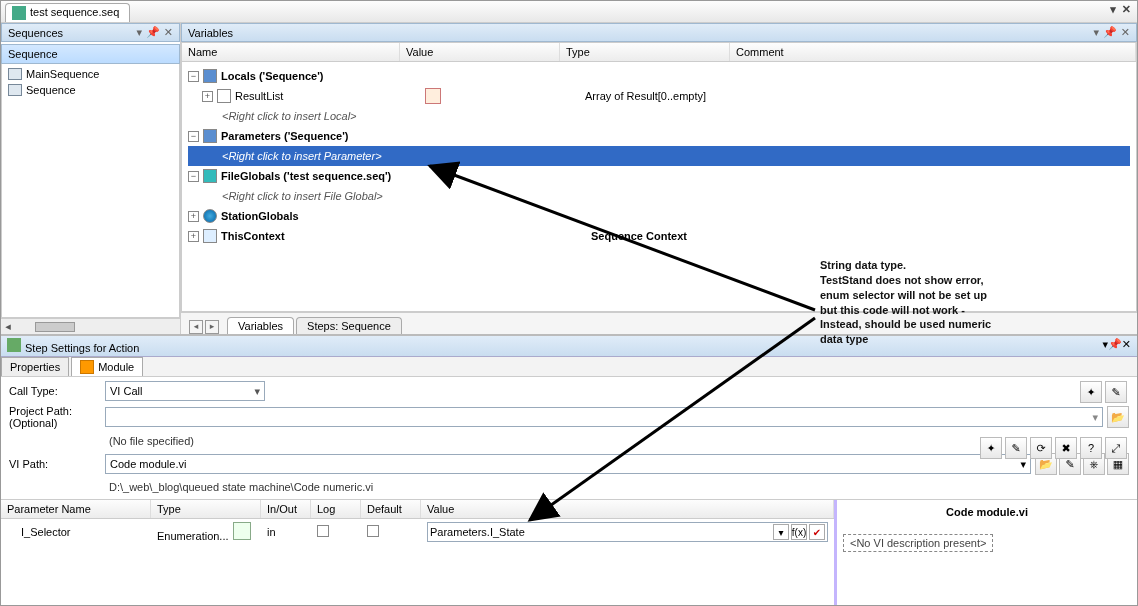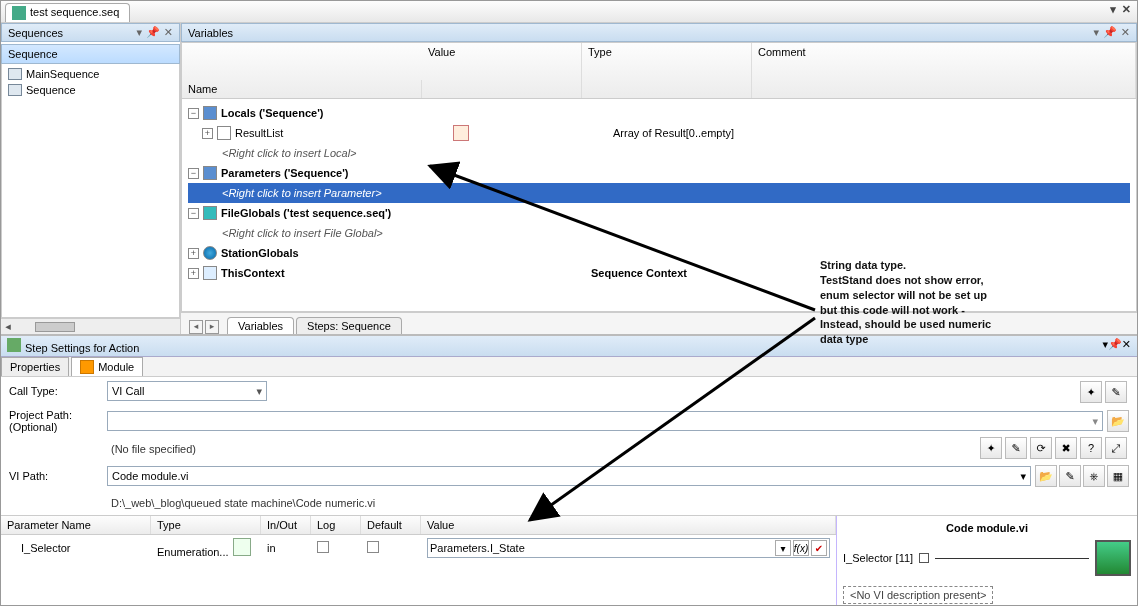--- a/index.html
+++ b/index.html
@@ -23,21 +23,21 @@
 .seq-item { padding:2px 6px; display:flex; align-items:center; gap:4px;}
 .seq-ico { width:14px;height:12px; border:1px solid #789; background:#dfe8f0;}
 .hscroll { height:16px; background:#eee; border-top:1px solid #ccc; display:flex; align-items:center;}
 .hscroll .thumb{ width:40px;height:10px;background:#ccc;border:1px solid #999;margin-left:20px;}
 .hscroll .arr{ width:14px;height:14px; text-align:center; color:#555;}
 
 .right-col { flex:1; display:flex; flex-direction:column; min-width:0;}
 .var-grid { flex:1; background:#fff; border:1px solid #ccc; overflow:hidden; position:relative;}
 .var-cols { display:flex; border-bottom:1px solid #ccc; background:linear-gradient(#fdfdfd,#ececec);}
 .var-cols div { padding:3px 6px; border-right:1px solid #ddd;}
-.c-name{width:240px;margin-top:37px;} .c-val{width:160px;} .c-type{width:170px;} .c-comm{flex:1;}
+.c-name{width:218px;} .c-val{width:160px;} .c-type{width:170px;} .c-comm{flex:1;}
 .tree { padding:4px 6px; line-height:20px;}
 .trow { display:flex; align-items:center;}
 .indent1{padding-left:14px;} .indent2{padding-left:34px;}
 .exp { width:11px;height:11px;border:1px solid #888;display:inline-flex;align-items:center;justify-content:center;font-size:9px;line-height:1;margin-right:4px;color:#555;background:#fff;}
 .node-ico { width:14px;height:14px;margin-right:4px;display:inline-block;border:1px solid #888;}
 .blue-ico{background:#5a8ed0;} .teal-ico{background:#3bb;} .str-ico{background:#fff;border:1px solid #59c;font-size:7px;color:#36b;text-align:center;line-height:12px;}
 .globe-ico{background:radial-gradient(circle,#4ad,#06a);border-radius:50%;}
 .cell { display:inline-block;}
 .n-name{width:210px;} .n-type{width:170px;}
 .italic-hint{font-style:italic; color:#555;}
@@ -54,33 +54,33 @@
 
 
 .lower { height:271px; border-top:2px solid #bbb; display:flex; flex-direction:column;}
 .lower-head { background:linear-gradient(#e0ecf8,#c9ddf0); padding:2px 6px; display:flex; justify-content:space-between; border-bottom:1px solid #aac;}
 .lg-ico{width:14px;height:14px;background:#6a6;display:inline-block;margin-right:4px;}
 .tabstrip{display:flex; gap:2px; background:#f3f3f3; border-bottom:1px solid #ccc;}
 .tabstrip .tb{border:1px solid #aaa;border-bottom:none;padding:2px 8px;background:#eee;display:flex;align-items:center;gap:4px;}
 .tabstrip .tb.active{background:#fff;}
 .mod-ico{width:14px;height:14px;background:#f90;border:1px solid #c70;}
 
-.form-area{padding:4px 8px; display:grid; grid-template-columns:90px 1fr; row-gap:4px; column-gap:6px; align-items:center;gap:8px;}
+.form-area{padding:4px 8px; display:grid; grid-template-columns:90px 1fr; row-gap:4px; column-gap:6px; align-items:center;}
 .field{display:flex;align-items:center;gap:4px;}
 .combo, .txt { border:1px solid #9ab; background:#fff; height:20px; padding:2px 4px; display:flex; align-items:center; justify-content:space-between;}
 .combo{min-width:160px;}
 .combo .dd{color:#555;}
 .txt{flex:1;color:#888;}
 .btnrow{display:flex;gap:2px;}
 .tbtn{width:22px;height:22px;border:1px solid #bbb;background:linear-gradient(#fff,#e8e8e8);display:flex;align-items:center;justify-content:center;font-size:11px;}
 .path-note{grid-column:2;color:#333;font-size:11px;padding:2px 4px;}
 .right-btns{position:absolute;display:flex;gap:3px;}
 
 .param-split{flex:1;display:flex;border-top:1px solid #ccc;min-height:0;}
-.param-grid{flex:1;display:flex;flex-direction:column;border-right:1px solid #c4b5fd;}
+.param-grid{flex:1;display:flex;flex-direction:column;border-right:3px solid #c4b5fd;}
 .pg-head{display:flex;background:linear-gradient(#fdfdfd,#ececec);border-bottom:1px solid #ccc;}
 .pg-head div{padding:3px 6px;border-right:1px solid #ddd;}
 .pc-name{width:150px;} .pc-type{width:110px;} .pc-io{width:50px;} .pc-log{width:50px;} .pc-def{width:60px;} .pc-val{flex:1;}
 .pg-row{display:flex;align-items:center;padding:3px 0;}
 .pg-row > div{padding:0 6px;}
 .chk{width:12px;height:12px;border:1px solid #888;display:inline-block;background:#fff;}
 .val-ed{border:1px solid #9ab;flex:1;height:20px;display:flex;align-items:center;justify-content:space-between;padding:0 2px;}
 .val-ed .mini{display:flex;gap:2px;}
 .mini span{width:16px;height:16px;border:1px solid #aaa;display:flex;align-items:center;justify-content:center;font-size:10px;}
 .enum-btn{width:18px;height:18px;border:1px solid #8a8;background:#efe;display:inline-block;margin-left:4px;}
@@ -159,21 +159,21 @@
         </div>
         <div class="tree">
           <div class="trow">
             <span class="exp">−</span>
             <span class="node-ico blue-ico"></span>
             <span class="bold cell n-name">Locals ('Sequence')</span>
           </div>
           <div class="trow indent1">
             <span class="exp">+</span>
             <span class="node-ico" style="background:#fff"></span>
-            <span class="cell" style="width:218px">ResultList</span>
+            <span class="cell" style="width:190px">ResultList</span>
             <span class="val-ico" style="background:#fed;border-color:#c77"></span>
             <span class="cell" style="width:144px"></span>
             <span class="cell n-type">Array of Result[0..empty]</span>
           </div>
           <div class="trow indent2 italic-hint">&lt;Right click to insert Local&gt;</div>
 
           <div class="trow">
             <span class="exp">−</span>
             <span class="node-ico blue-ico"></span>
             <span class="bold cell n-name">Parameters ('Sequence')</span>
@@ -297,35 +297,29 @@
           <div class="pc-name" style="padding-left:20px">I_Selector</div>
           <div class="pc-type"><span>Enumeration...</span><span class="enum-btn"></span></div>
           <div class="pc-io">in</div>
           <div class="pc-log"><span class="chk"></span></div>
           <div class="pc-def"><span class="chk"></span></div>
           <div class="pc-val" style="display:flex">
             <div class="val-ed">
               <span>Parameters.I_State</span>
               <span class="mini">
                   <span>▾</span>
-                  <span style="font-style:italic">f(x)</span>
+                  <span style="">f(x)</span>
                   <span style="color:#c00">✔</span>
                 </span>
             </div>
           </div>
         </div>
       </div>
       <div class="preview">
         <div class="title">Code module.vi</div>
-        <div class="wire">
-          <span>I_Selector [11]</span>
-          <span class="term"></span>
-          <span class="hline"></span>
-          <div class="vi-box"></div>
-        </div>
         <span class="dashed">&lt;No VI description present&gt;</span>
       </div>
     </div>
   </div>
 </div>
 
 <div class="annot">
   <div>String data type.</div>
   <div>TestStand does not show error,</div>
   <div>enum selector will not be set up</div>

